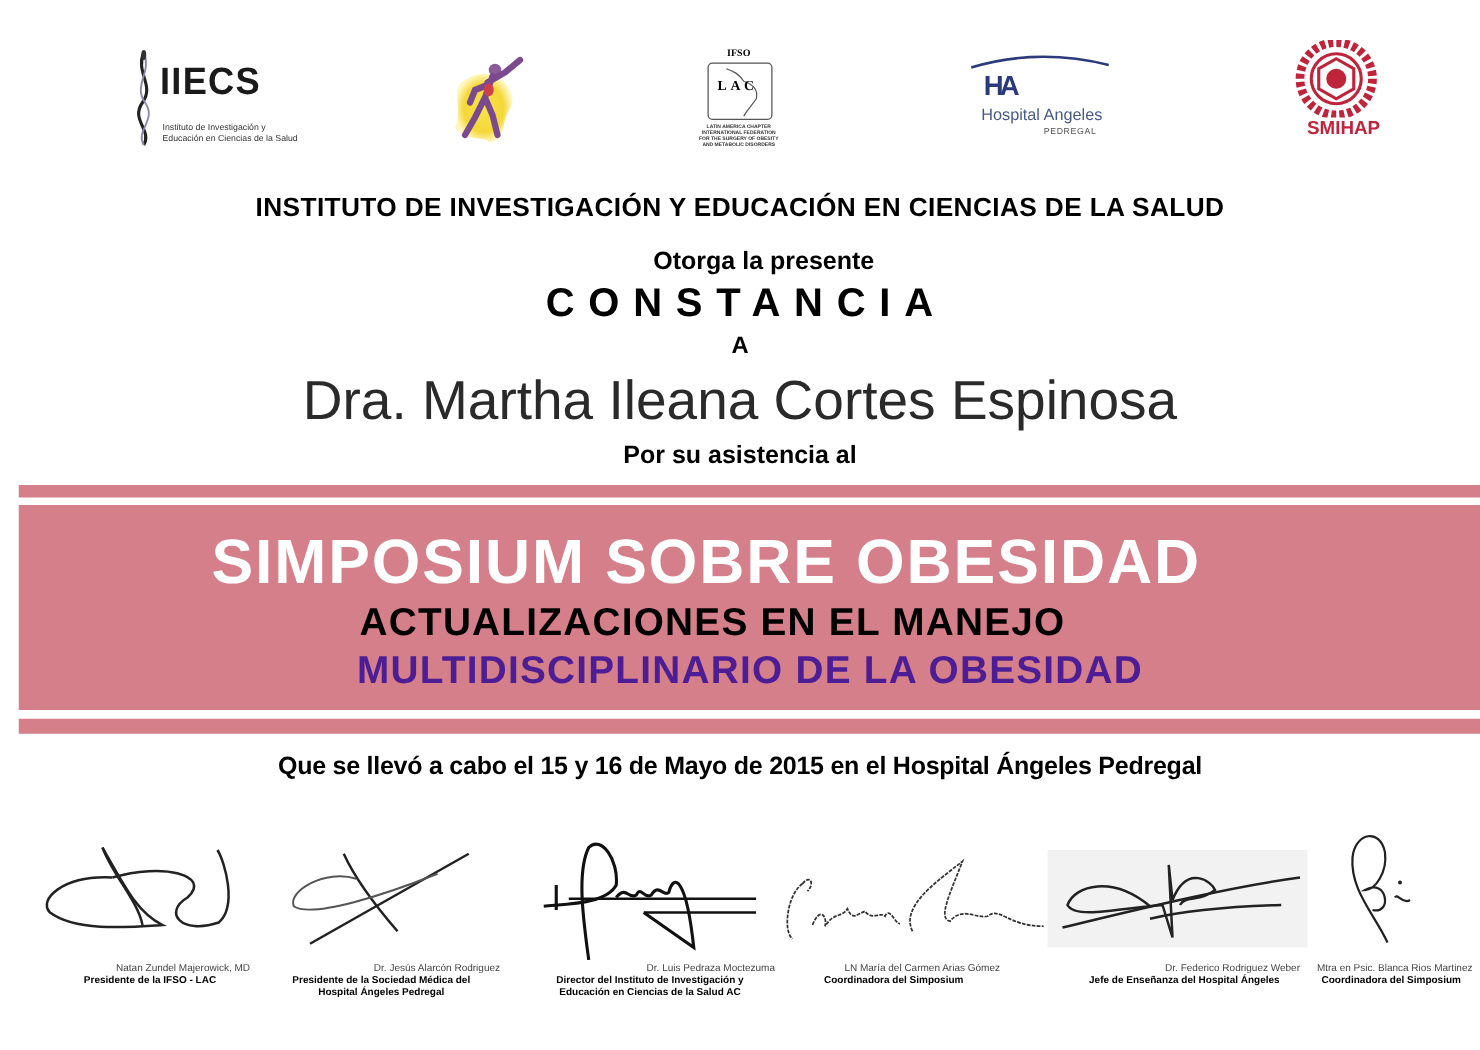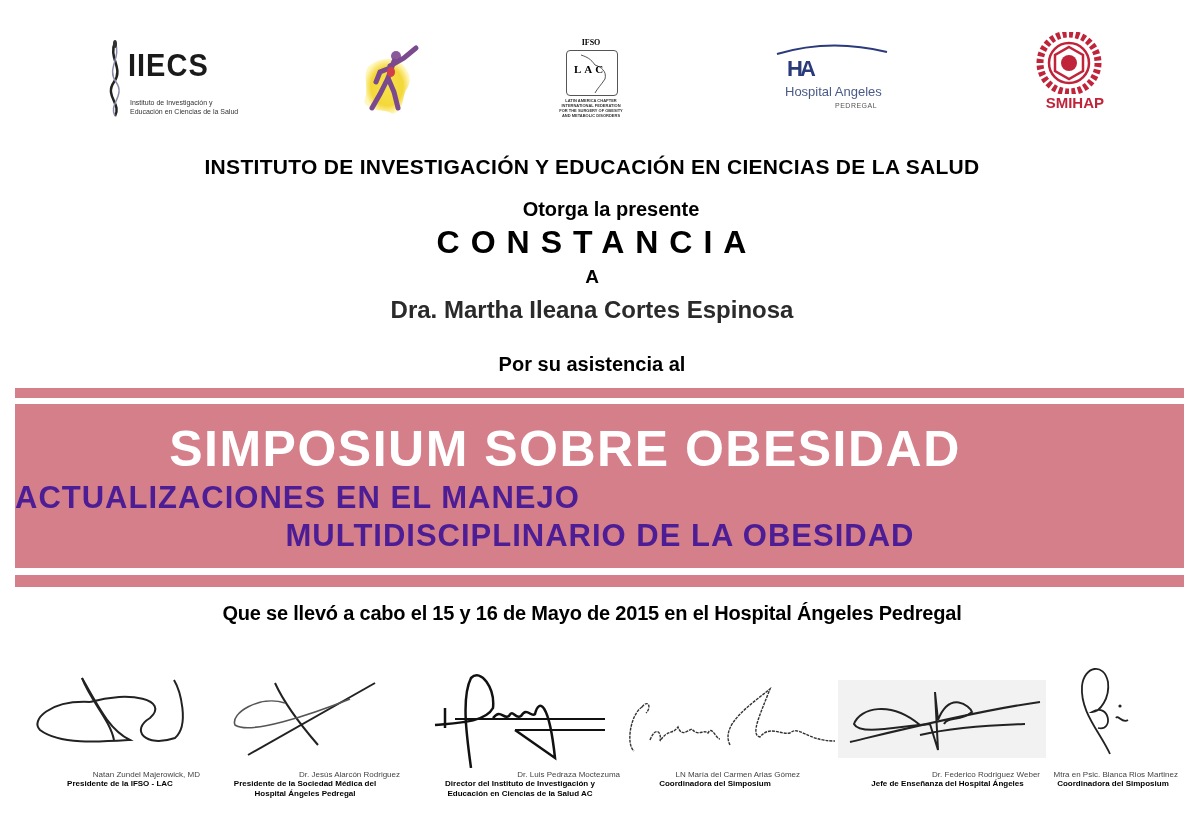--- a/index.html
+++ b/index.html
@@ -18,30 +18,30 @@
     .ha-mark { position: absolute; left: 12px; top: 16px; font-size: 22px; font-weight: bold; color: #2a3a7a; letter-spacing: -3px; text-align: right; }
     .ha-name { position: absolute; left: 10px; top: 44px; font-size: 13px; color: #4a5a88; white-space: nowrap; }
     .ha-sub { position: absolute; left: 60px; top: 62px; font-size: 7px; color: #555; letter-spacing: 0.5px; }
     .smiap-name { position: absolute; left: 0; top: 62px; width: 70px; text-align: right; font-size: 15px; font-weight: bold; color: #c0243a; letter-spacing: 0px; }
 
     
     .inst-title { top: 155px; font-size: 21px; font-weight: bold; letter-spacing: 0.3px; }
     .otorga { top: 198px; font-size: 20px; font-weight: bold; padding-left: 19px; }
     .constancia { top: 224px; font-size: 32px; font-weight: bold; letter-spacing: 11px; padding-left: 10px; box-sizing: border-box; }
     .a-letter { top: 266px; font-size: 19px; font-weight: bold; }
-    .recipient { top: 296px; font-size: 24px; color: #2a2a2a; font-weight: bold; }
+    .recipient { top: 296px; font-size: 44px; color: #2a2a2a; font-weight: normal; }
     .por-su { top: 353px; font-size: 20px; font-weight: bold; }
 
     
     .band { position: absolute; left: 15px; right: 0; background: #d57f8a; }
     .band-top { top: 388px; height: 10px; }
     .band-main { top: 404px; height: 164px; }
     .band-bottom { top: 575px; height: 12px; }
     .sym-title { position: absolute; left: 0; top: 16px; width: 1100px; text-align: center; font-size: 50px; font-weight: bold; color: #fff; letter-spacing: 1.5px; }
-    .sym-sub1 { position: absolute; left: 0; top: 76px; width: 1110px; font-size: 31px; font-weight: bold; color: #4c1d95; letter-spacing: 1px; }
+    .sym-sub1 { position: absolute; left: 0; top: 76px; width: 1110px; text-align: center; font-size: 31px; font-weight: bold; color: #000000; letter-spacing: 1px; }
     .sym-sub2 { position: absolute; left: 0; top: 114px; width: 1170px; text-align: center; font-size: 31px; font-weight: bold; color: #4c1d95; letter-spacing: 1px; }
 
     .event-date { top: 602px; font-size: 20px; font-weight: bold; letter-spacing: -0.2px; }
     .sig-name { position: absolute; top: 770px; font-size: 8px; color: #444; text-align: right; white-space: nowrap; }
     .sig-role { position: absolute; font-size: 8px; font-weight: bold; color: #000; text-align: center; line-height: 10px; }
     .sig-bg { position: absolute; left: 838px; top: 680px; width: 208px; height: 78px; background: #f2f2f2; }
   </style>
 </head>
 <body>
 

